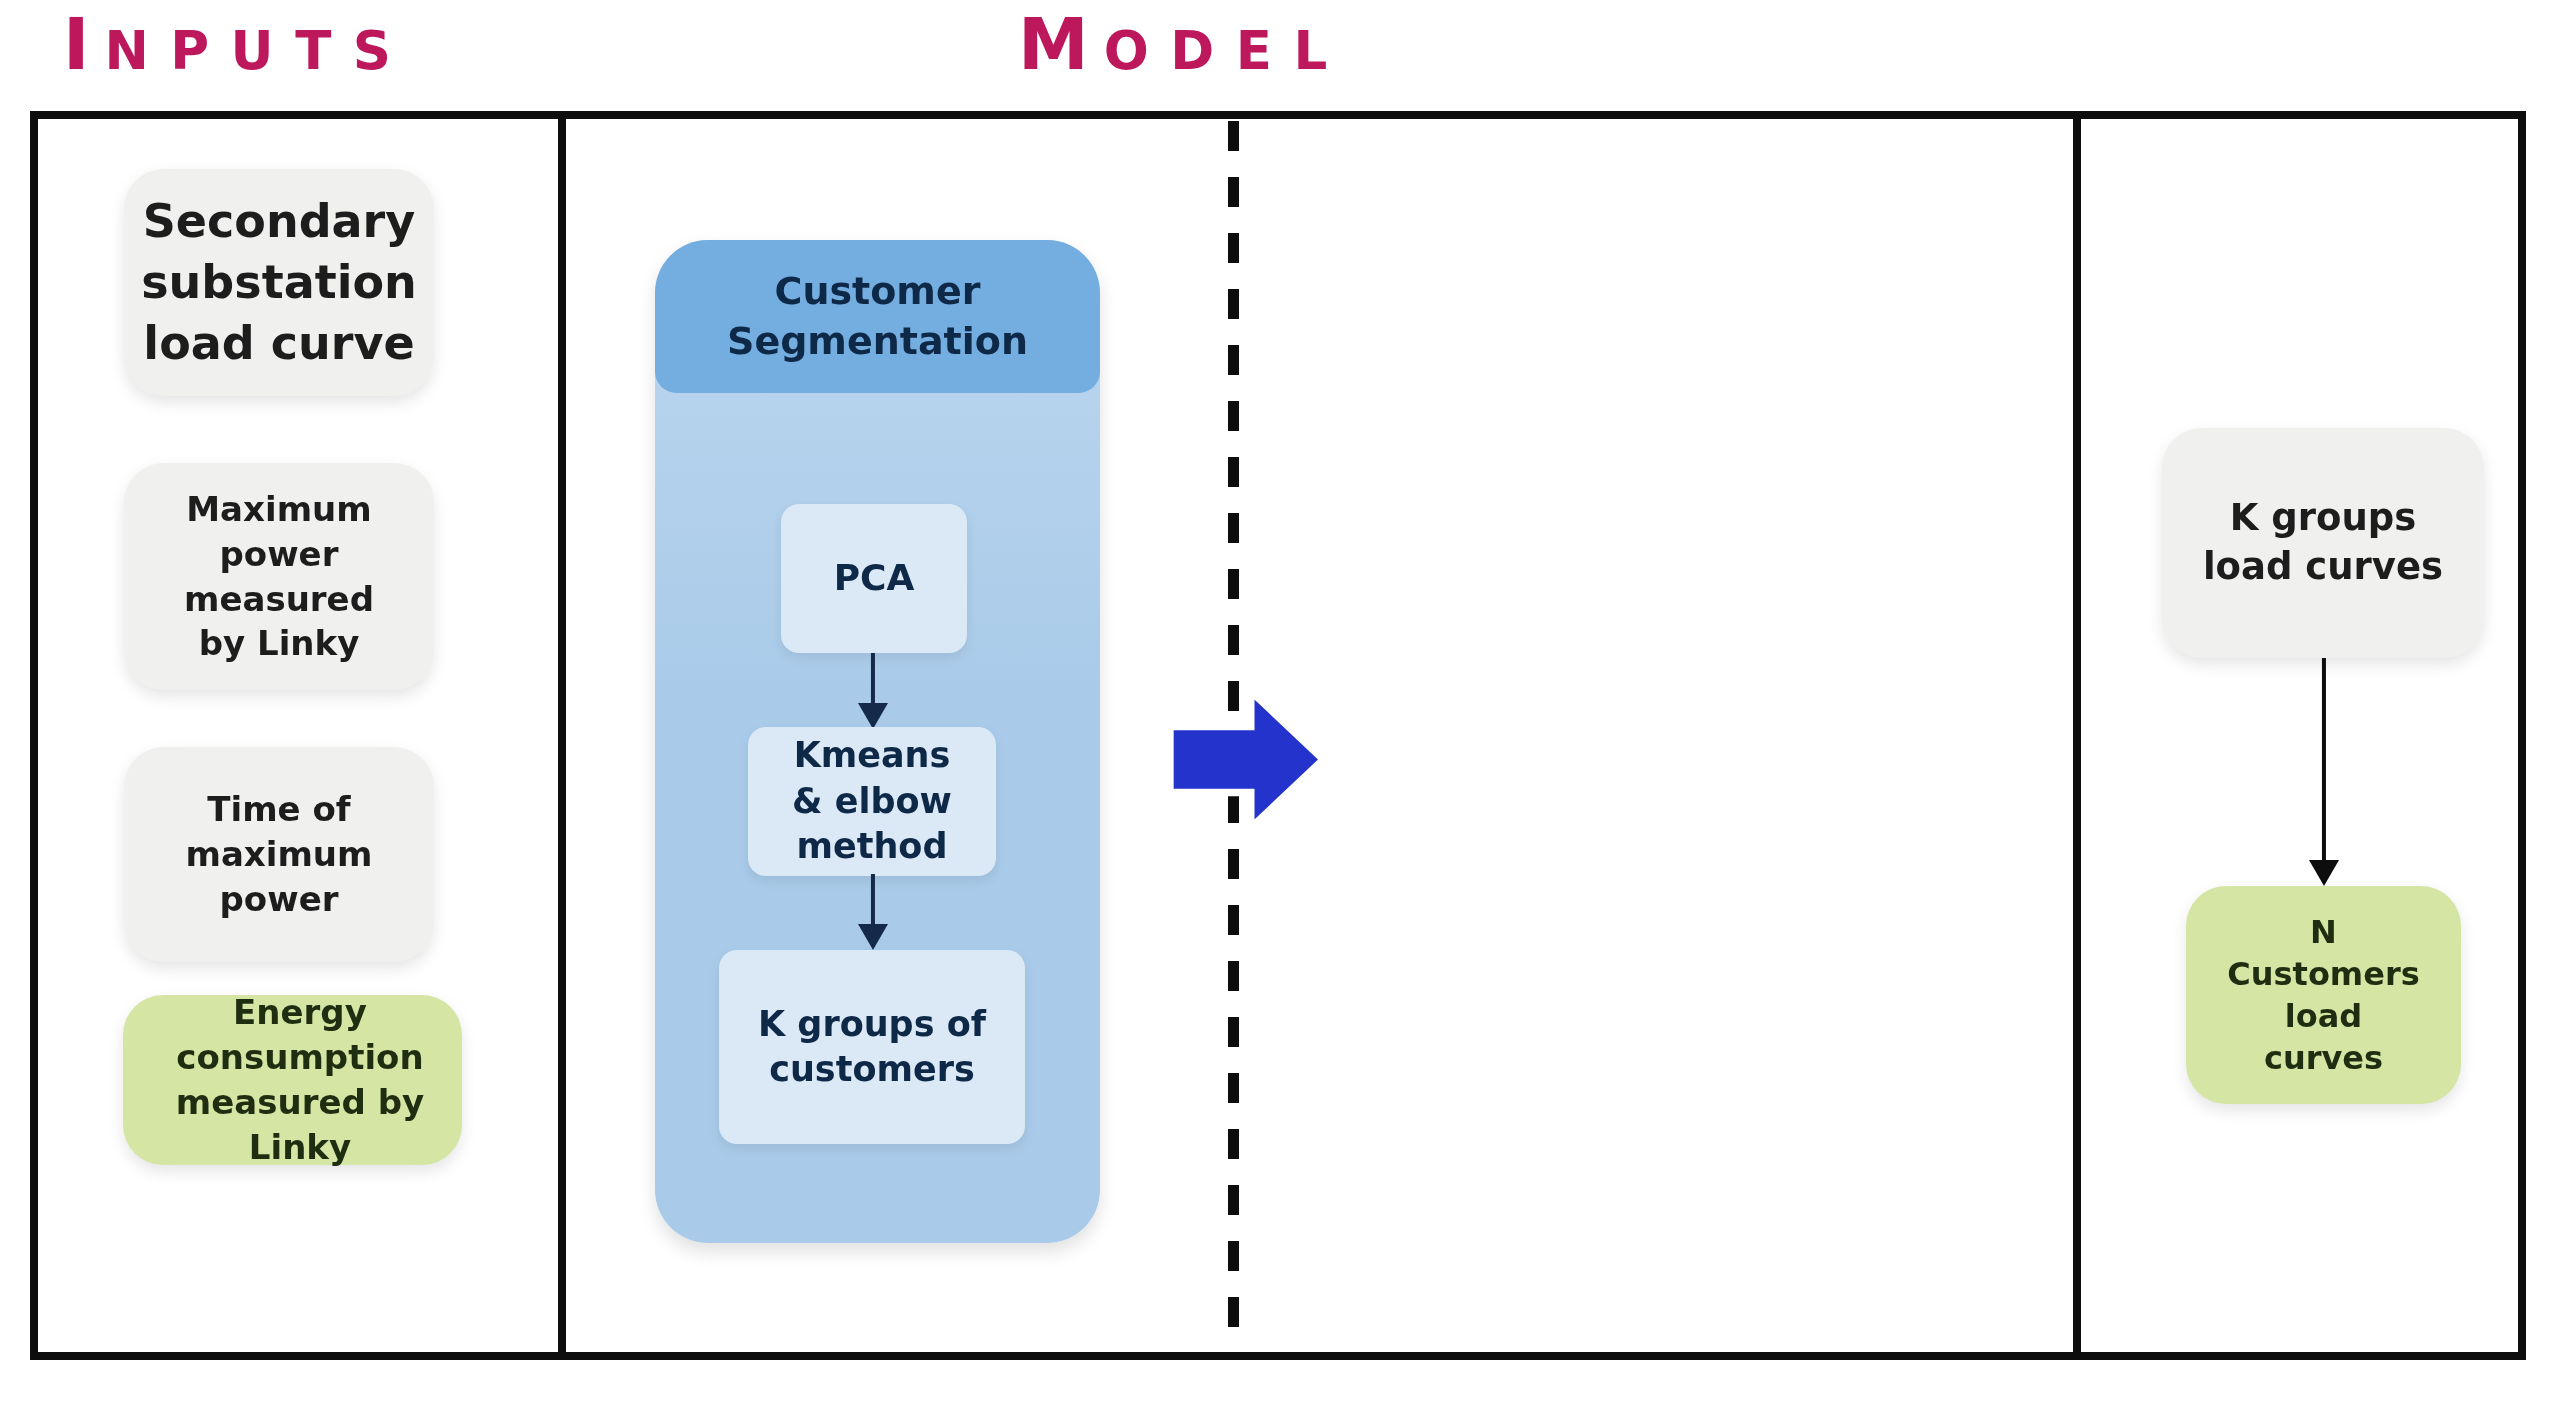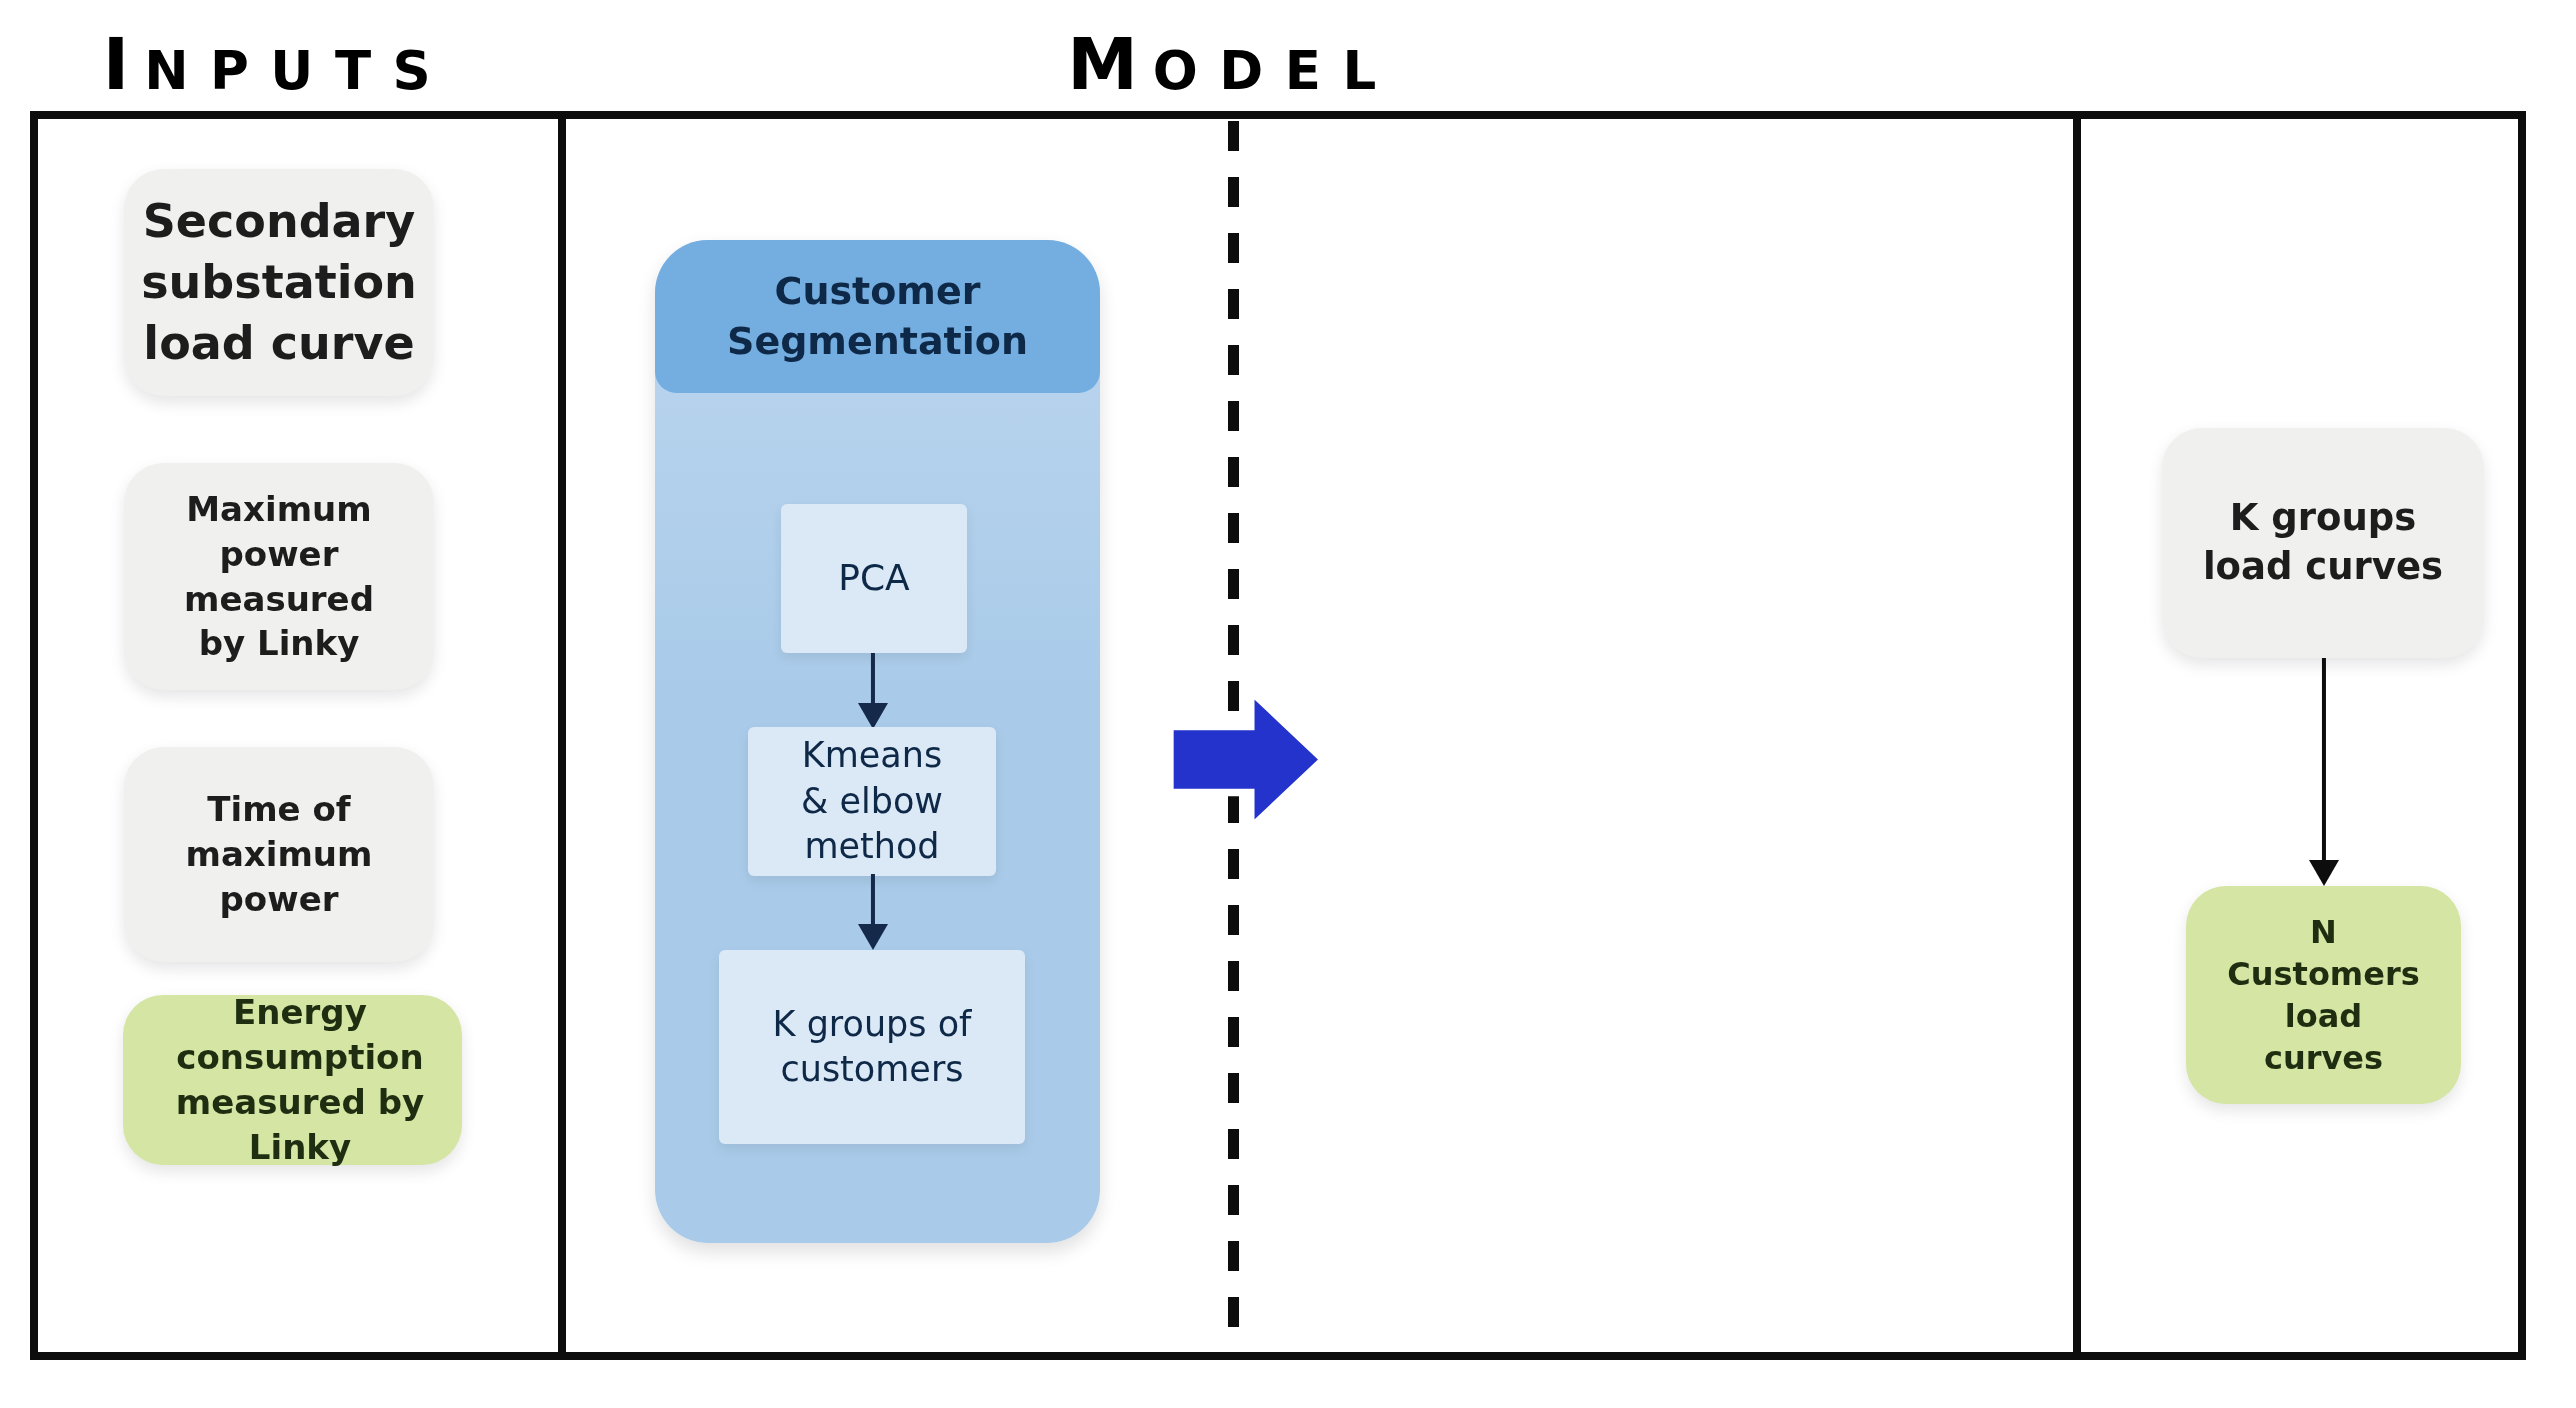--- a/index.html
+++ b/index.html
@@ -6,23 +6,22 @@
   #canvas {
     position:relative;
     width:2576px; height:1409px;
     background:#ffffff;
     font-family:"DejaVu Sans","Liberation Sans",sans-serif;
     overflow:hidden;
   }
 
   
   .col-title {
-    position:absolute; top:26px; width:429px;
-    text-align:center;
-    font-size:53px; font-weight:700; color:#000000;
+    position:absolute; top:6px; width:429px;
+    font-size:53px; font-weight:700; color:#be185d;
     letter-spacing:21.5px; line-height:1.1;
     white-space:nowrap;
   }
   .col-title::first-letter { font-size:71px; letter-spacing:15px; }
   #title-inputs  { left:63px;  }
   #title-model   { left:1018px; }
   #title-outputs { left:2098px; }
 
   
   #frame {
@@ -77,24 +76,24 @@
     background:var(--container-blue-header,#74ade0);
     border-radius:53px 53px 21.5px 21.5px;
     display:flex; align-items:center; justify-content:center;
     text-align:center; font-weight:700; color:var(--navy-text,#0e2847);
     white-space:pre-line; line-height:1.3; font-size:38px;
     box-sizing:border-box;
   }
   .step-box {
     position:absolute; box-sizing:border-box;
     display:flex; align-items:center; justify-content:center;
-    text-align:center; font-weight:400; color:var(--navy-text,#0e2847);
+    text-align:center; font-weight:700; color:var(--navy-text,#0e2847);
     white-space:pre-line; line-height:1.3;
     background:var(--step-box-blue,#dbe8f6);
-    border-radius:6px;
+    border-radius:18px;
     box-shadow:0 5px 11.6px rgba(0,0,0,0.08);
   }
   .step-box.green { background:var(--step-green,#dde9ad); color:#203213; }
 
   #seg-container { left:655px; top:240px; width:429px; height:1003px; }
   #seg-header    { height:153px; }
   #seg-step-pca     { left:126px; top:264px; width:186px; height:149px; font-size:36px; }
   #seg-step-kmeans  { left:93px; top:487px; width:248px; height:149px; font-size:35px; }
   #seg-step-kgroups { left:64px;  top:710px; width:306px; height:194px; font-size:35px; }
 

